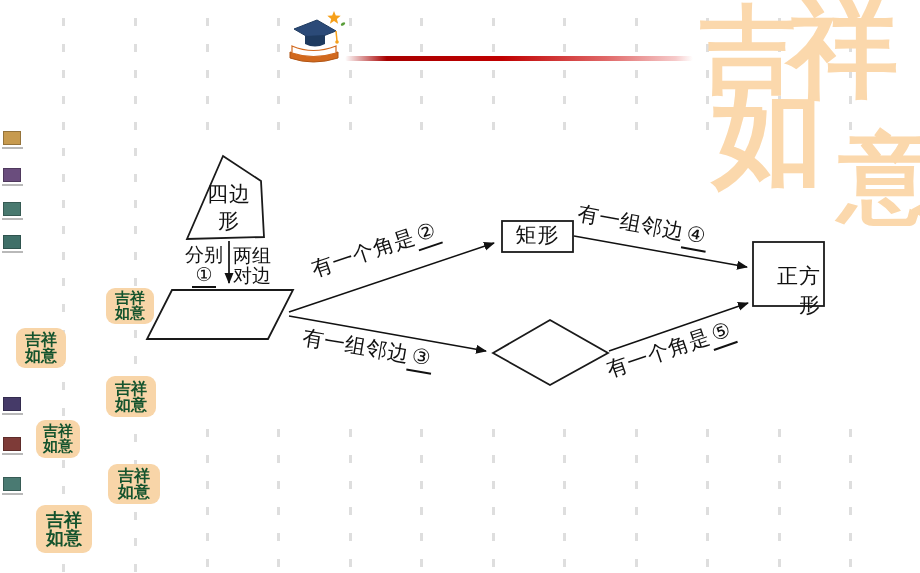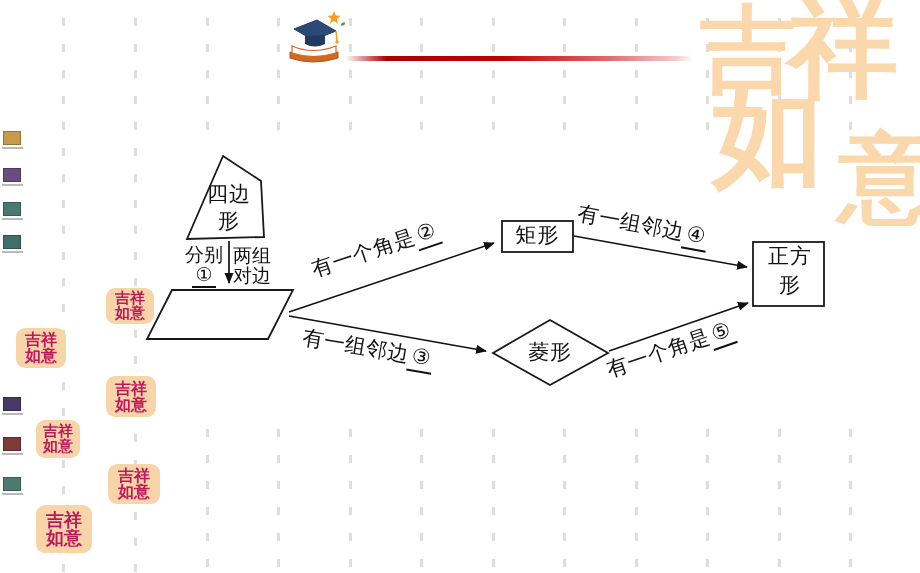--- a/index.html
+++ b/index.html
@@ -13,21 +13,21 @@
         transparent 0, transparent 18px, #dedede 18px, #dedede 26px);}
   .vl-full{top:0;height:573px;}
   .vl-top{top:0;height:147px;}
   .vl-bot{top:411px;height:162px;}
   
   .bigseal span{position:absolute;color:#fbd8ac;font-weight:bold;
       font-family:"DejaVu Serif", serif;line-height:1;}
   
   .stamp{position:absolute;background:#f8d5a8;border-radius:9px;
       display:flex;align-items:center;justify-content:center;overflow:hidden;}
-  .stamp span{color:#be185d;font-weight:bold;line-height:0.98;
+  .stamp span{color:#14532d;font-weight:bold;line-height:0.98;
       width:2.05em;display:block;text-align:center;word-break:break-all;}
   
   .bullet{position:absolute;width:16px;height:12px;border:1px solid rgba(0,0,0,.25);}
   .bullet::after{content:"";position:absolute;left:-2px;right:-3px;bottom:-5px;
       height:2px;background:#b9b9b9;}
   
   .title-icon{position:absolute;left:283px;top:8px;}
   .title-text{
     position:absolute;left:348px;top:12px;width:360px;
     font-family:"DejaVu Sans", sans-serif;
@@ -158,24 +158,23 @@
   <div class="dg-text small-label" style="left:231px;top:245px;width:42px">两组</div>
   <div class="dg-text small-label" style="left:231px;top:265px;width:42px">对边</div>
 
 
   <div class="dg-text edge-label" style="left:296px;top:238px;width:160px;transform:rotate(-18.5deg)"><span>有一个角是</span><span class="unum">②</span></div>
 
   <div class="dg-text node-label" style="left:502px;top:224px;width:71px">矩形</div>
 
   <div class="dg-text edge-label" style="left:563px;top:214px;width:160px;transform:rotate(10.5deg)"><span>有一组邻边</span><span class="unum">④</span></div>
 
-  <div class="dg-text node-label" style="left:759px;top:242px;width:62px;line-height:29px;text-align:center">
+  <div class="dg-text node-label" style="left:759px;top:262px;width:62px;line-height:29px;text-align:right">
     <div>正方</div>
     <div>形</div>
   </div>
 
   <div class="dg-text edge-label" style="left:288px;top:337px;width:160px;transform:rotate(9.5deg)"><span>有一组邻边</span><span class="unum">③</span></div>
 
-  <div class="dg-text node-label" style="left:512px;top:341px;width:76px">菱形</div>
 
   <div class="dg-text edge-label" style="left:591px;top:338px;width:160px;transform:rotate(-19deg)"><span>有一个角是</span><span class="unum">⑤</span></div>
 
 </div>
 
 </body></html>

